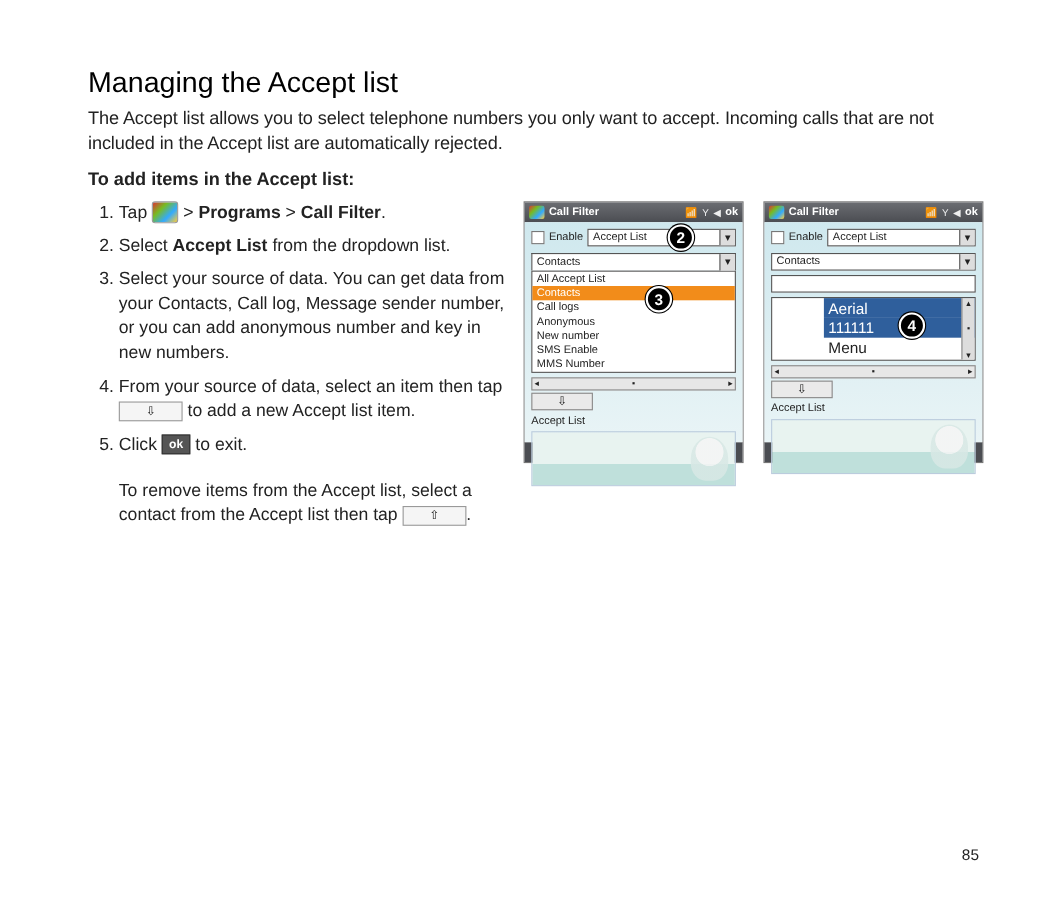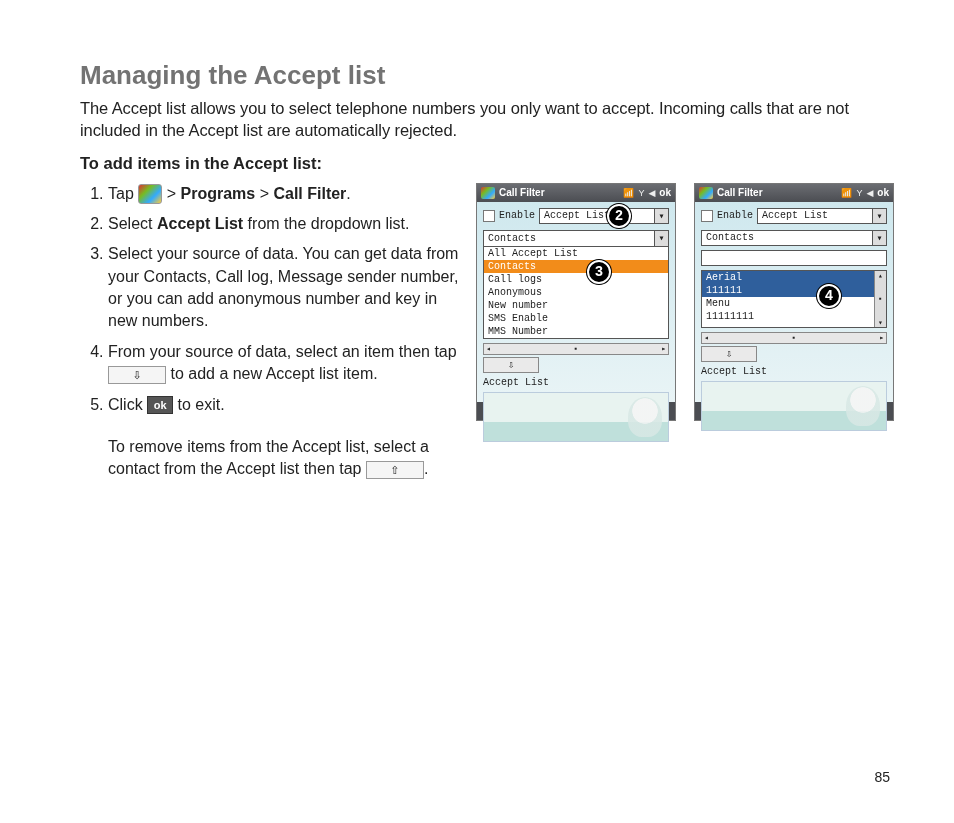--- a/index.html
+++ b/index.html
@@ -6,23 +6,23 @@
   body {
     margin: 0;
     font-family: Arial, Helvetica, sans-serif;
     width: 954px;
     height: 823px;
     padding: 60px 45px 0 80px;
     position: relative;
     color: #222;
   }
   .page-title {
-    color: #737373;
+    color: #000000;
     font-size: 26px;
-    font-weight: bold;
+    font-weight: normal;
     margin: 0 0 6px 0;
   }
   .intro {
     font-size: 16.5px;
     line-height: 1.35;
     margin: 0 0 12px 0;
     letter-spacing: -0.1px;
   }
   .subhead {
     font-size: 16.5px;
@@ -78,21 +78,20 @@
     gap:4px;
   }
   .win-flag { width:14px; height:12px; background: linear-gradient(135deg,#d33,#7b2,#3af,#fc3); border-radius:2px;}
   .titlebar .spacer { flex:1; }
   .status-ic { font-size:9px; opacity:.9;}
   .app-body {
     background: linear-gradient(#cfe8ee,#e9f4f6);
     padding: 6px 6px 4px 6px;
     height: 200px;
     position:relative;
-    font-family:Liberation Mono, monospace;
   }
   .enable-row { display:flex; align-items:center; gap:4px; margin-bottom:6px;}
   .chk { width:12px; height:12px; border:1px solid #777; background:#fff;}
   .combo {
     flex:1;
     height:16px;
     border:1px solid #555;
     background:#fff;
     display:flex;
     align-items:center;
@@ -120,21 +119,21 @@
     margin-top:2px;
   }
   .listbox {
     border:1px solid #555;
     background:#fff;
     height:58px;
     margin-bottom:4px;
     position:relative;
     overflow:hidden;
   }
-  .listbox .row { padding:1px 4px; font-size:10px;}
+  .listbox .row { padding:1px 4px; font-size:14px;margin-left:47px;}
   .listbox .row.sel { background:#2f5f9c; color:#fff;}
   .listbox .vscroll { position:absolute; right:0; top:0; bottom:0; width:12px; background:#ddd; border-left:1px solid #888; display:flex; flex-direction:column; justify-content:space-between; align-items:center; font-size:8px;}
   .xferbtn {
     width:56px; height:16px; border:1px solid #888; background:#eaeaea;
     display:flex; align-items:center; justify-content:center; font-size:11px;
     margin:2px 0;
   }
   .accept-label { font-size:10px; margin:4px 0 2px; }
   .character {
     height:50px;

